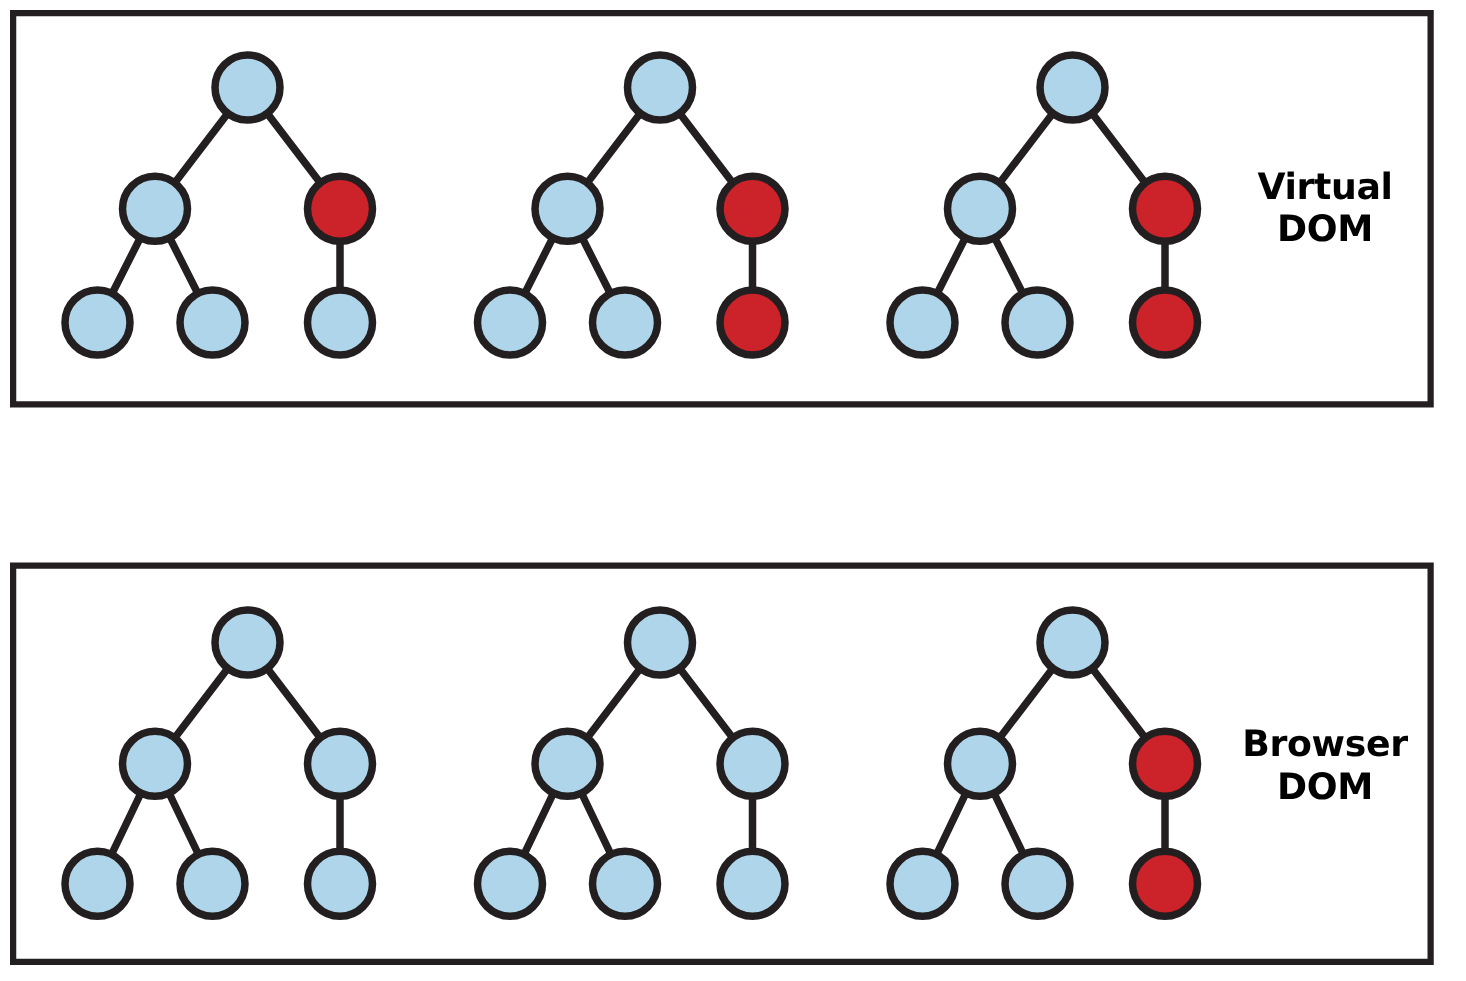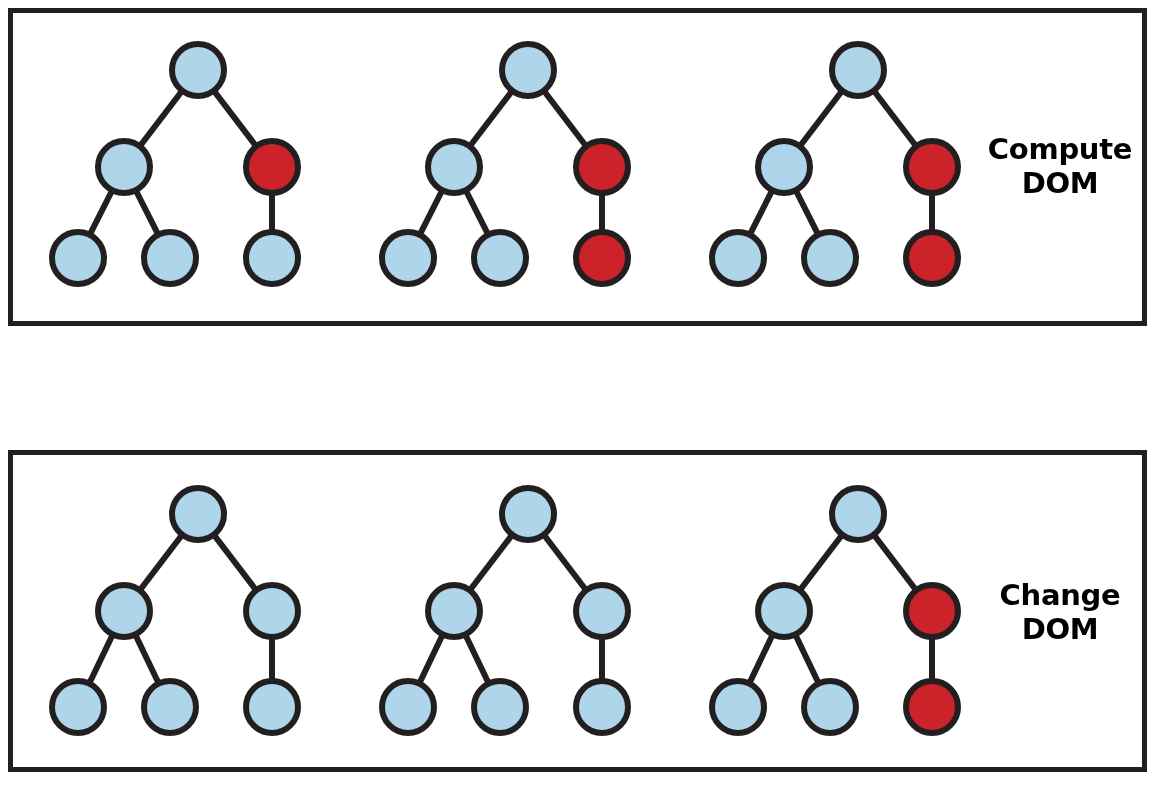--- a/index.html
+++ b/index.html
@@ -175,20 +175,20 @@
         <line x1="932" y1="611" x2="932" y2="707" stroke="#231f20" stroke-width="6" stroke-linecap="round"></line>
         <circle cx="858" cy="514" r="26" fill="#AED5E9" stroke="#231f20" stroke-width="6"></circle>
         <circle cx="784" cy="611" r="26" fill="#AED5E9" stroke="#231f20" stroke-width="6"></circle>
         <circle cx="932" cy="611" r="26" fill="#CC2229" stroke="#231f20" stroke-width="6"></circle>
         <circle cx="738" cy="707" r="26" fill="#AED5E9" stroke="#231f20" stroke-width="6"></circle>
         <circle cx="830" cy="707" r="26" fill="#AED5E9" stroke="#231f20" stroke-width="6"></circle>
         <circle cx="932" cy="707" r="26" fill="#CC2229" stroke="#231f20" stroke-width="6"></circle>
       </g>
     </svg>
 
-  <div class="panel-label" id="label-virtual-dom">Compute
+  <div class="panel-label" id="label-virtual-dom">Virtual
 DOM</div>
 
-  <div class="panel-label" id="label-browser-dom">Change
+  <div class="panel-label" id="label-browser-dom">Browser
 DOM</div>
 
 
 </div>
 
 </body></html>

